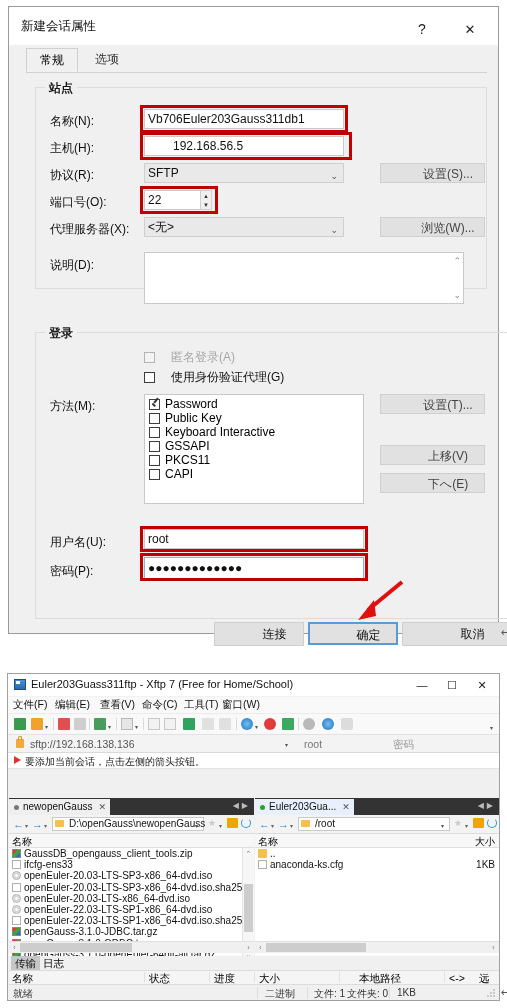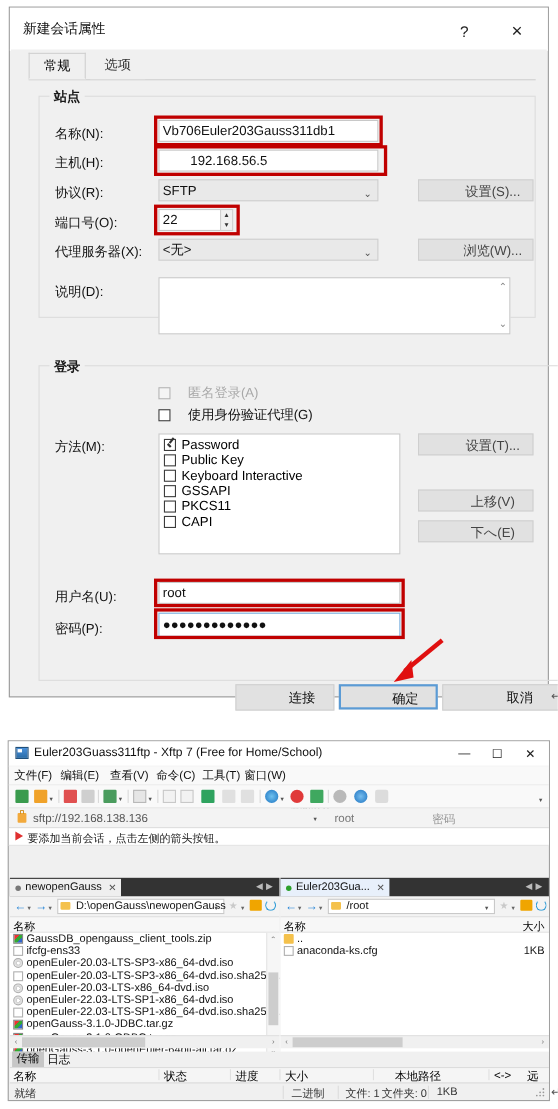--- a/index.html
+++ b/index.html
@@ -455,21 +455,21 @@
         </div>
     </div>
     <div class="hscroll" style="bottom:0;">
       <div class="sarr" style="left:0;">‹</div>
       <div class="hthumb" style="left:11px;width:100px;"></div>
       <div class="sarr" style="right:0;">›</div>
     </div>
   </div>
 
   <div id="xfer-tabs">
-    <div class="xtab sel" style="left:2px;font-family:Liberation Serif, serif;">传输</div>
+    <div class="xtab sel" style="left:2px;">传输</div>
     <div class="xtab" style="left:30px;">日志</div>
   </div>
 
   <div id="xfer-hdr">
     <span style="left:3px;">名称</span>
     <span style="left:140px;">状态</span>
     <span style="left:205px;">进度</span>
     <span style="left:250px;">大小</span>
     <span style="left:350px;">本地路径</span>
     <span style="left:440px;">&lt;-&gt;</span>

